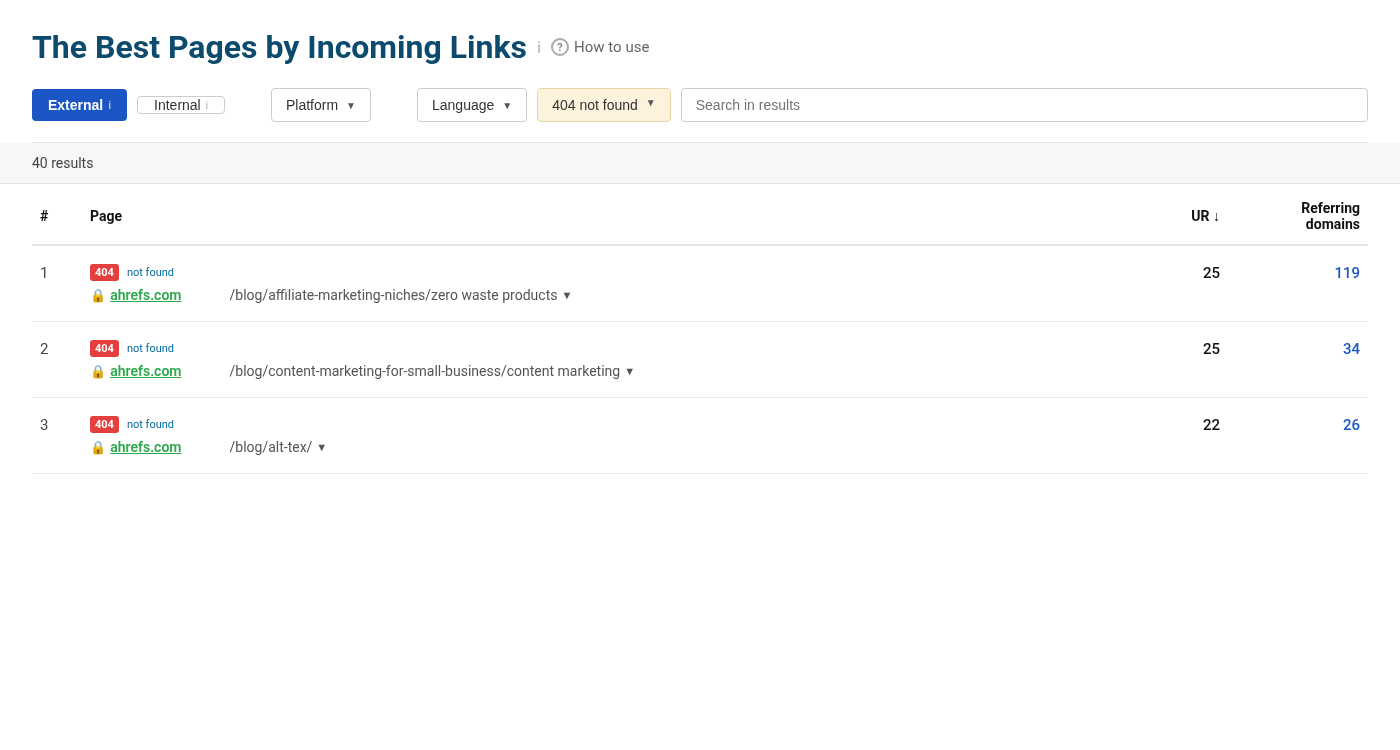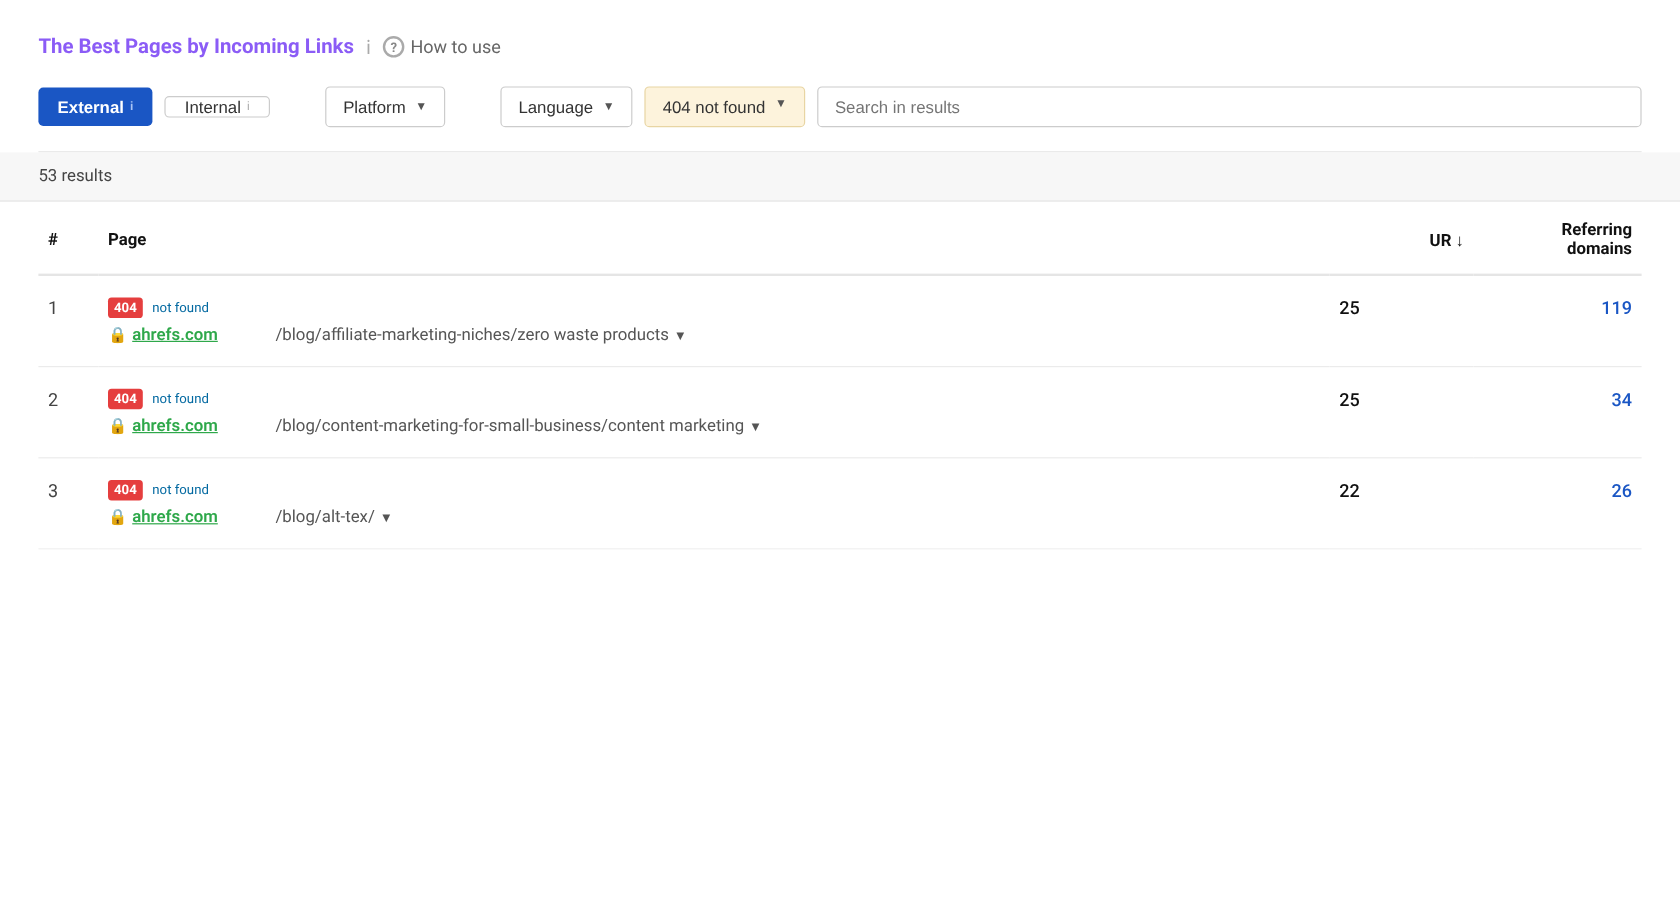--- a/index.html
+++ b/index.html
@@ -13,23 +13,23 @@
       max-width: 1400px;
       padding: 28px 32px 0 32px;
     }
     .page-title-row {
       display: flex;
       align-items: center;
       gap: 10px;
       margin-bottom: 22px;
     }
     .page-title {
-      font-size: 17px;
+      font-size: 32px;
       font-weight: 700;
-      color: #8b5cf6;
+      color: #0c4a6e;
     }
     .info-icon {
       color: #aaa;
       font-size: 16px;
       cursor: pointer;
     }
     .how-to-use {
       display: flex;
       align-items: center;
       gap: 5px;
@@ -170,21 +170,21 @@
     th.col-ref { width: 140px; text-align: right; }
     tbody tr {
       border-bottom: 1px solid #ebebeb;
     }
     td {
       padding: 18px 8px;
       vertical-align: top;
       font-size: 14px;
     }
     td.col-num { color: #444; font-size: 15px; }
-    td.col-ur { font-size: 15px; color: #111; font-weight: 500; }
+    td.col-ur { text-align: right; font-size: 15px; color: #111; font-weight: 500; }
     td.col-ref { text-align: right; font-size: 15px; color: #1a56c4; font-weight: 500; }
     .page-cell-top {
       display: flex;
       align-items: center;
       gap: 8px;
       margin-bottom: 6px;
     }
     .badge-404 {
       background: #e53e3e;
       color: #fff;
@@ -258,21 +258,21 @@
       <span>404 not found</span>
       <span class="caret">▼</span>
     </button>
     <div class="search-input-wrapper">
       <input class="search-input" type="text" placeholder="Search in results" style="">
     </div>
   </div>
 </div>
 
 <div class="results-bar">
-  <span>53 results</span>
+  <span>40 results</span>
 </div>
 
 <div class="table-wrapper">
   <table>
     <thead>
       <tr>
         <th class="col-num">#</th>
         <th class="col-page">Page</th>
         <th class="col-ur">
           <span>UR ↓</span>

